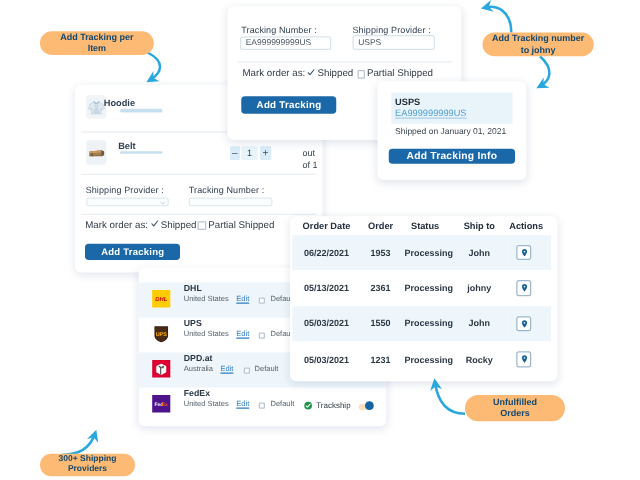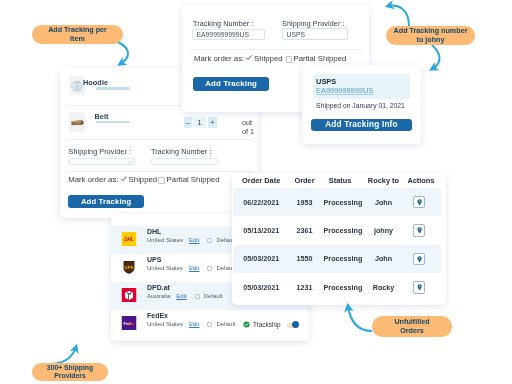--- a/index.html
+++ b/index.html
@@ -315,21 +315,21 @@
           <col class="c1">
           <col class="c2">
           <col class="c3">
           <col class="c4">
         </colgroup>
       <thead>
         <tr>
           <th>Order Date</th>
           <th>Order</th>
           <th>Status</th>
-          <th>Rocky to</th>
+          <th>Ship to</th>
           <th>Actions</th>
         </tr>
       </thead>
       <tbody id="orders-body">
           <tr>
             <td>06/22/2021</td>
             <td>1953</td>
             <td>Processing</td>
             <td>John</td>
             <td><span class="pin-box">

